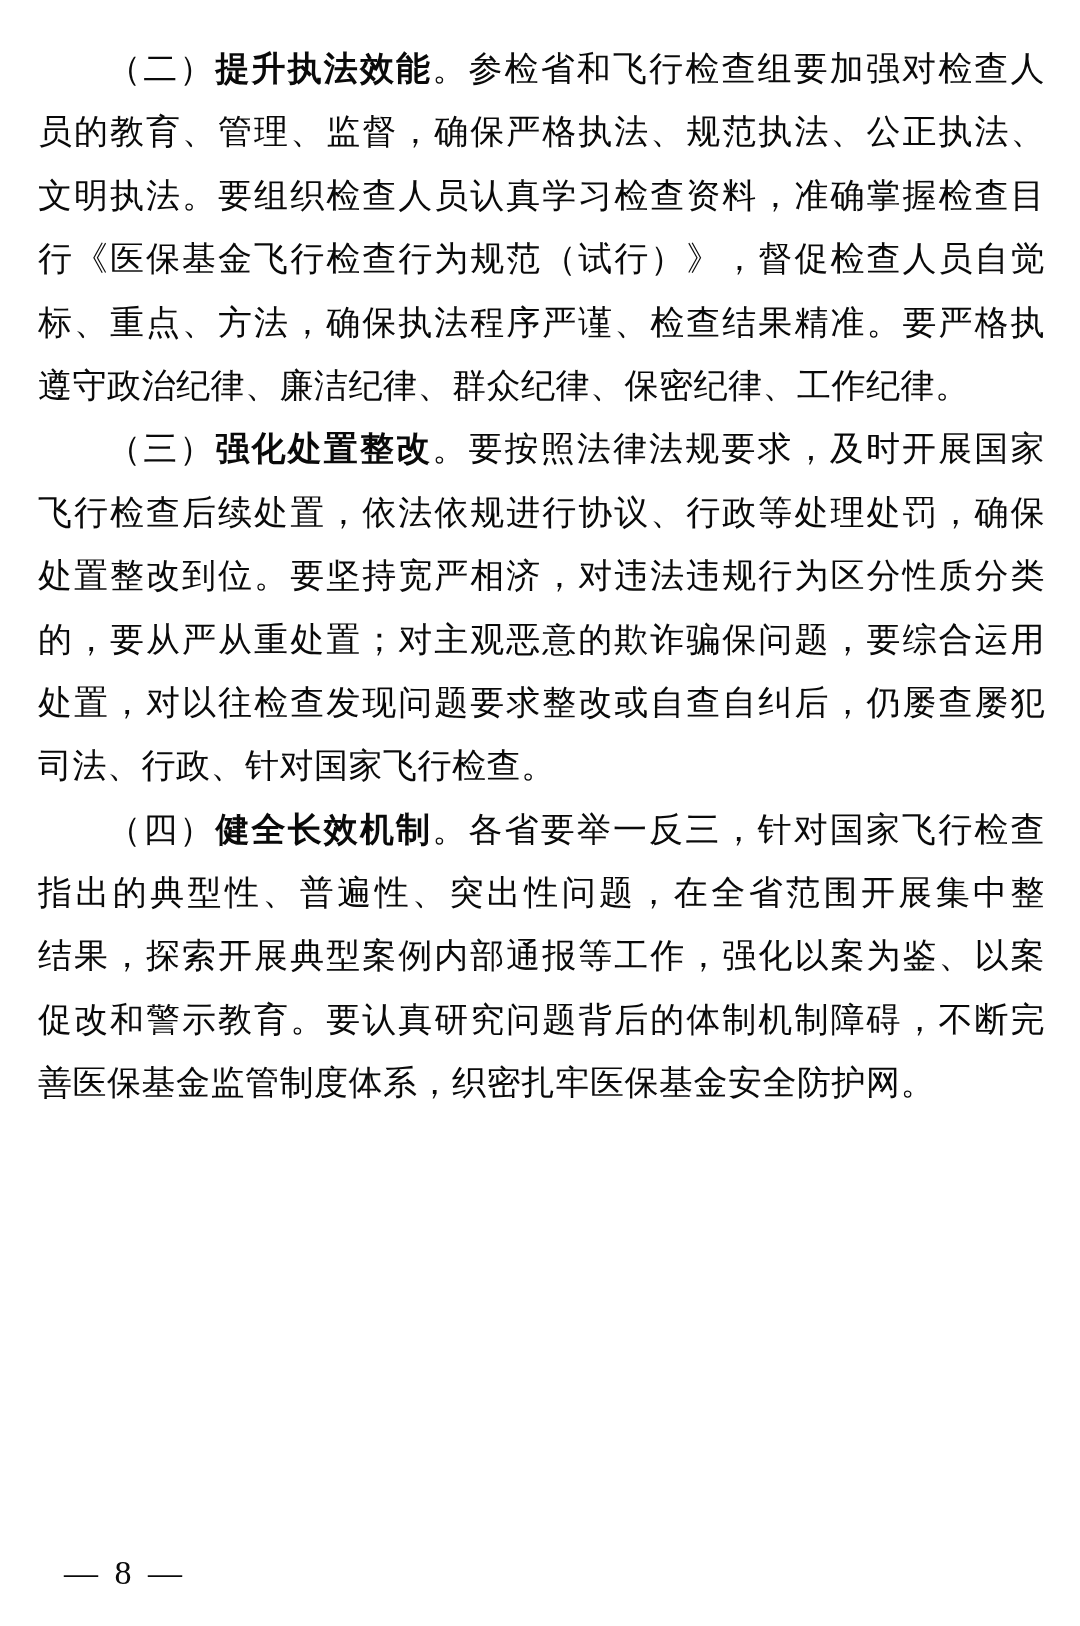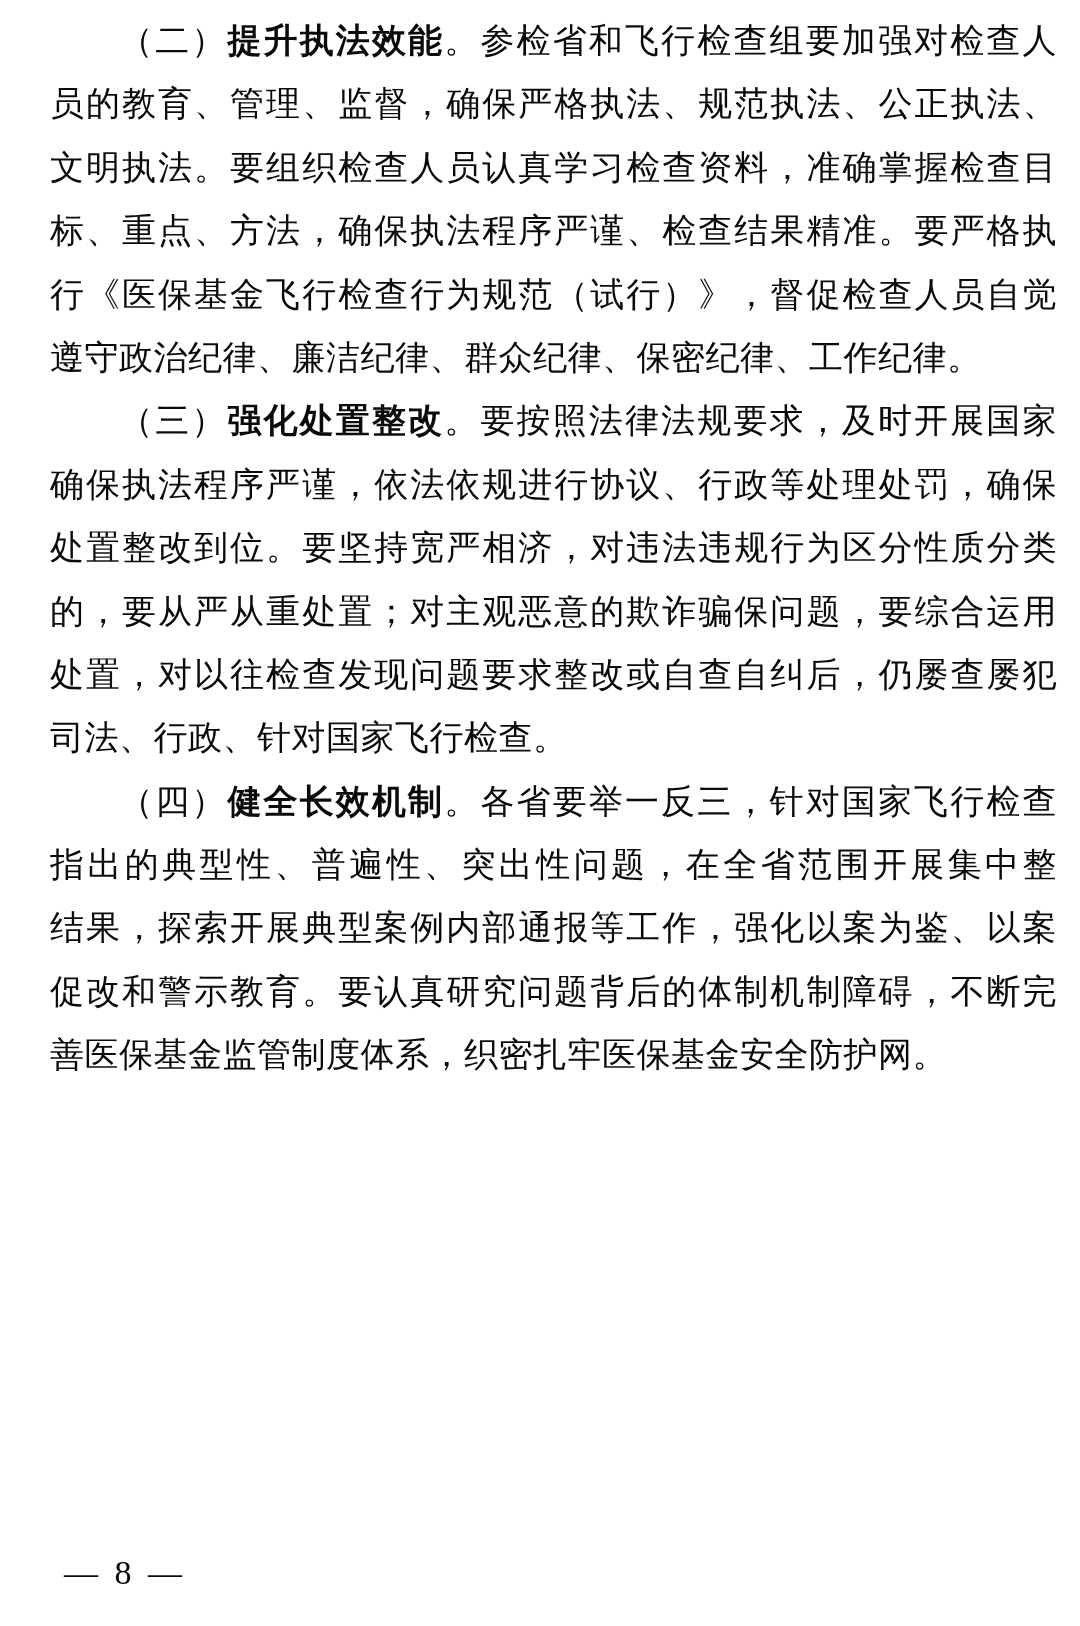--- a/index.html
+++ b/index.html
@@ -12,23 +12,22 @@
     width: 1080px;
     height: 1626px;
     background: #ffffff;
     overflow: hidden;
     font-family: "Liberation Serif", "DejaVu Serif", serif;
     color: #0a0a0a;
   }
   .content {
     position: absolute;
     left: 38px;
-    top: 9px;
+    top: 37px;
     width: 1007px;
-    margin-left: 12px;
   }
   .paragraph {
     margin: 0;
     padding: 0;
   }
   .line {
     height: 63.4px;
     line-height: 63.4px;
     font-size: 34px;
     letter-spacing: 0.5px;
@@ -60,27 +59,27 @@
 </style>
 </head>
 <body>
 
 <div class="page">
   <div class="content" id="document-body">
       <div class="paragraph">
         <div class="line indent"><span class="seg">（二）</span><span class="seg bold">提升执法效能</span><span class="seg">。参检省和飞行检查组要加强对检查人</span></div>
         <div class="line"><span class="seg">员的教育、管理、监督，确保严格执法、规范执法、公正执法、</span></div>
         <div class="line"><span class="seg">文明执法。要组织检查人员认真学习检查资料，准确掌握检查目</span></div>
+        <div class="line"><span class="seg">行《医保基金飞行检查行为规范（试行）》，督促检查人员自觉</span></div>
         <div class="line"><span class="seg">标、重点、方法，确保执法程序严谨、检查结果精准。要严格执</span></div>
-        <div class="line"><span class="seg">行《医保基金飞行检查行为规范（试行）》，督促检查人员自觉</span></div>
         <div class="line last"><span class="seg">遵守政治纪律、廉洁纪律、群众纪律、保密纪律、工作纪律。</span></div>
       </div>
       <div class="paragraph">
         <div class="line indent"><span class="seg">（三）</span><span class="seg bold">强化处置整改</span><span class="seg">。要按照法律法规要求，及时开展国家</span></div>
-        <div class="line"><span class="seg">确保执法程序严谨，依法依规进行协议、行政等处理处罚，确保</span></div>
+        <div class="line"><span class="seg">飞行检查后续处置，依法依规进行协议、行政等处理处罚，确保</span></div>
         <div class="line"><span class="seg">处置整改到位。要坚持宽严相济，对违法违规行为区分性质分类</span></div>
         <div class="line"><span class="seg">的，要从严从重处置；对主观恶意的欺诈骗保问题，要综合运用</span></div>
         <div class="line"><span class="seg">处置，对以往检查发现问题要求整改或自查自纠后，仍屡查屡犯</span></div>
         <div class="line last"><span class="seg">司法、行政、针对国家飞行检查。</span></div>
       </div>
       <div class="paragraph">
         <div class="line indent"><span class="seg">（四）</span><span class="seg bold">健全长效机制</span><span class="seg">。各省要举一反三，针对国家飞行检查</span></div>
         <div class="line"><span class="seg">指出的典型性、普遍性、突出性问题，在全省范围开展集中整</span></div>
         <div class="line"><span class="seg">结果，探索开展典型案例内部通报等工作，强化以案为鉴、以案</span></div>
         <div class="line"><span class="seg">促改和警示教育。要认真研究问题背后的体制机制障碍，不断完</span></div>

